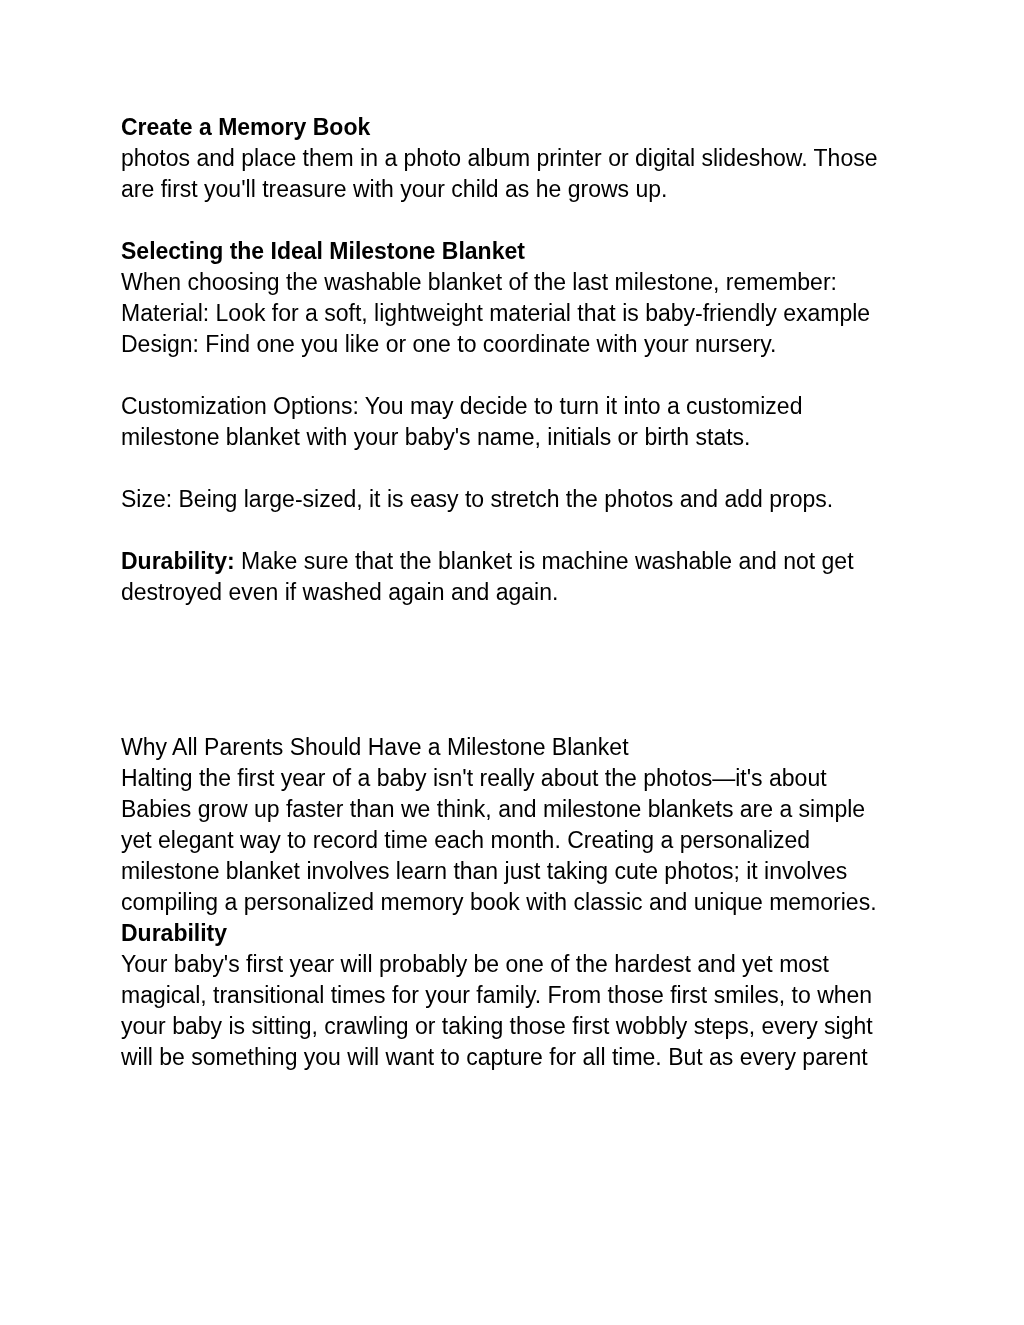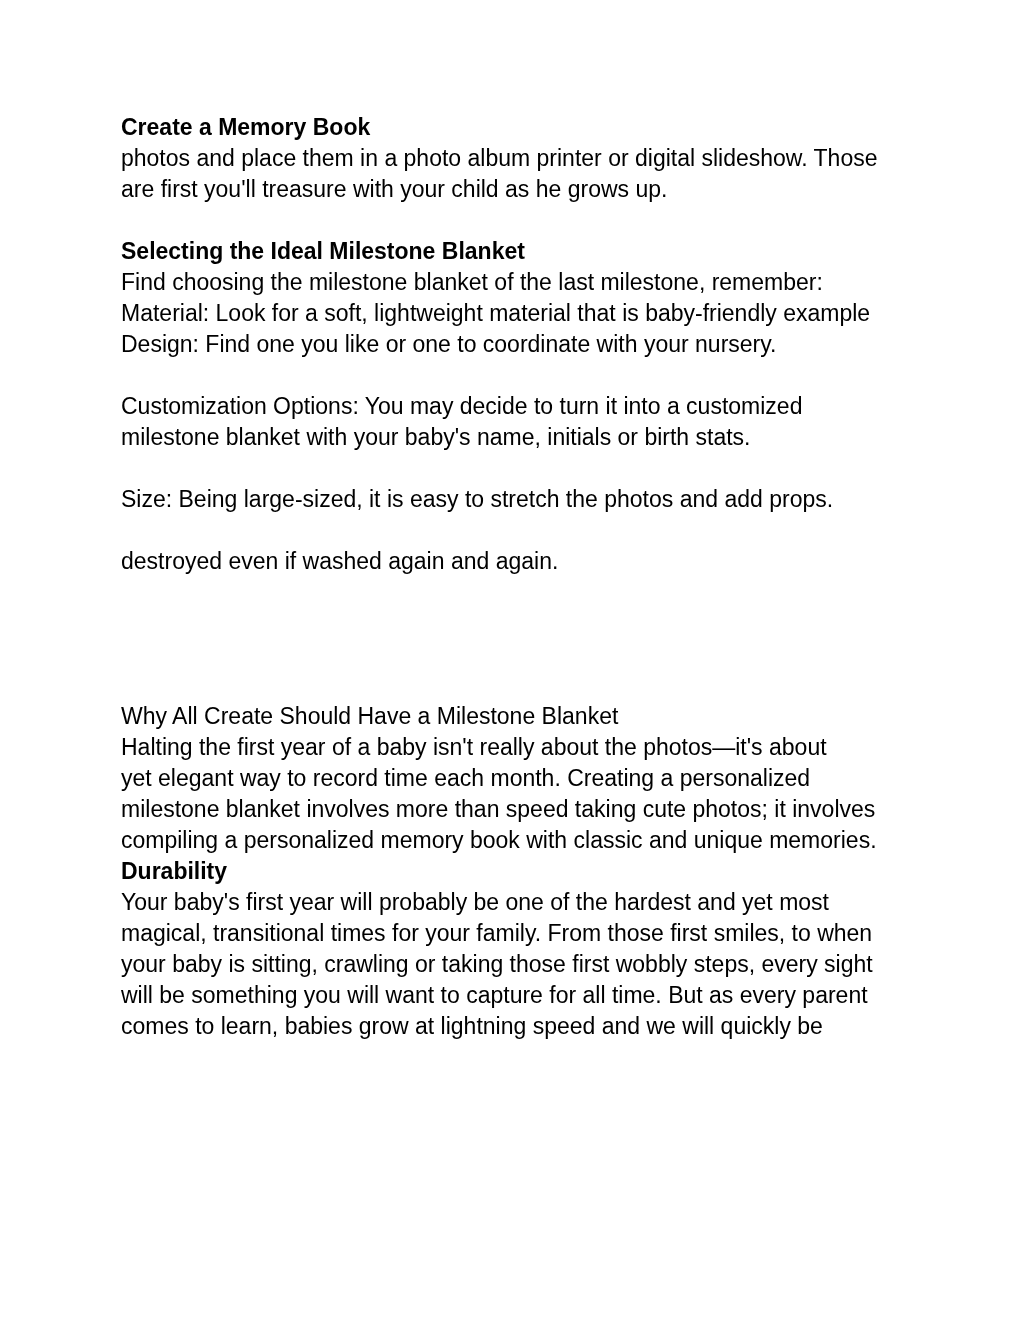--- a/index.html
+++ b/index.html
@@ -34,39 +34,40 @@
 </head>
 <body>
 
 <div class="page">
   <div class="doc-body">
       <div class="line"><span class="b">Create a Memory Book</span></div>
       <div class="line"><span>photos and place them in a photo album printer or digital slideshow. Those</span></div>
       <div class="line"><span>are first you'll treasure with your child as he grows up.</span></div>
       <div class="line">&nbsp;</div>
       <div class="line"><span class="b">Selecting the Ideal Milestone Blanket</span></div>
-      <div class="line"><span>Find choosing the milestone blanket of the last milestone, remember:</span></div>
+      <div class="line"><span>When choosing the washable blanket of the last milestone, remember:</span></div>
       <div class="line"><span>Material: Look for a soft, lightweight material that is baby-friendly example</span></div>
       <div class="line"><span>Design: Find one you like or one to coordinate with your nursery.</span></div>
       <div class="line">&nbsp;</div>
       <div class="line"><span>Customization Options: You may decide to turn it into a customized</span></div>
       <div class="line"><span>milestone blanket with your baby's name, initials or birth stats.</span></div>
       <div class="line">&nbsp;</div>
       <div class="line"><span>Size: Being large-sized, it is easy to stretch the photos and add props.</span></div>
       <div class="line">&nbsp;</div>
+      <div class="line"><span class="b">Durability:</span><span> Make sure that the blanket is machine washable and not get</span></div>
       <div class="line"><span>destroyed even if washed again and again.</span></div>
       <div class="line">&nbsp;</div>
       <div class="line">&nbsp;</div>
       <div class="line">&nbsp;</div>
       <div class="line">&nbsp;</div>
-      <div class="line"><span>Why All Create Should Have a Milestone Blanket</span></div>
+      <div class="line"><span>Why All Parents Should Have a Milestone Blanket</span></div>
       <div class="line"><span>Halting the first year of a baby isn't really about the photos—it's about</span></div>
+      <div class="line"><span>Babies grow up faster than we think, and milestone blankets are a simple</span></div>
       <div class="line"><span>yet elegant way to record time each month. Creating a personalized</span></div>
-      <div class="line"><span>milestone blanket involves more than speed taking cute photos; it involves</span></div>
+      <div class="line"><span>milestone blanket involves learn than just taking cute photos; it involves</span></div>
       <div class="line"><span>compiling a personalized memory book with classic and unique memories.</span></div>
       <div class="line"><span class="b">Durability</span></div>
       <div class="line"><span>Your baby's first year will probably be one of the hardest and yet most</span></div>
       <div class="line"><span>magical, transitional times for your family. From those first smiles, to when</span></div>
       <div class="line"><span>your baby is sitting, crawling or taking those first wobbly steps, every sight</span></div>
       <div class="line"><span>will be something you will want to capture for all time. But as every parent</span></div>
-      <div class="line"><span>comes to learn, babies grow at lightning speed and we will quickly be</span></div>
     </div>
 </div>
 
 </body></html>

